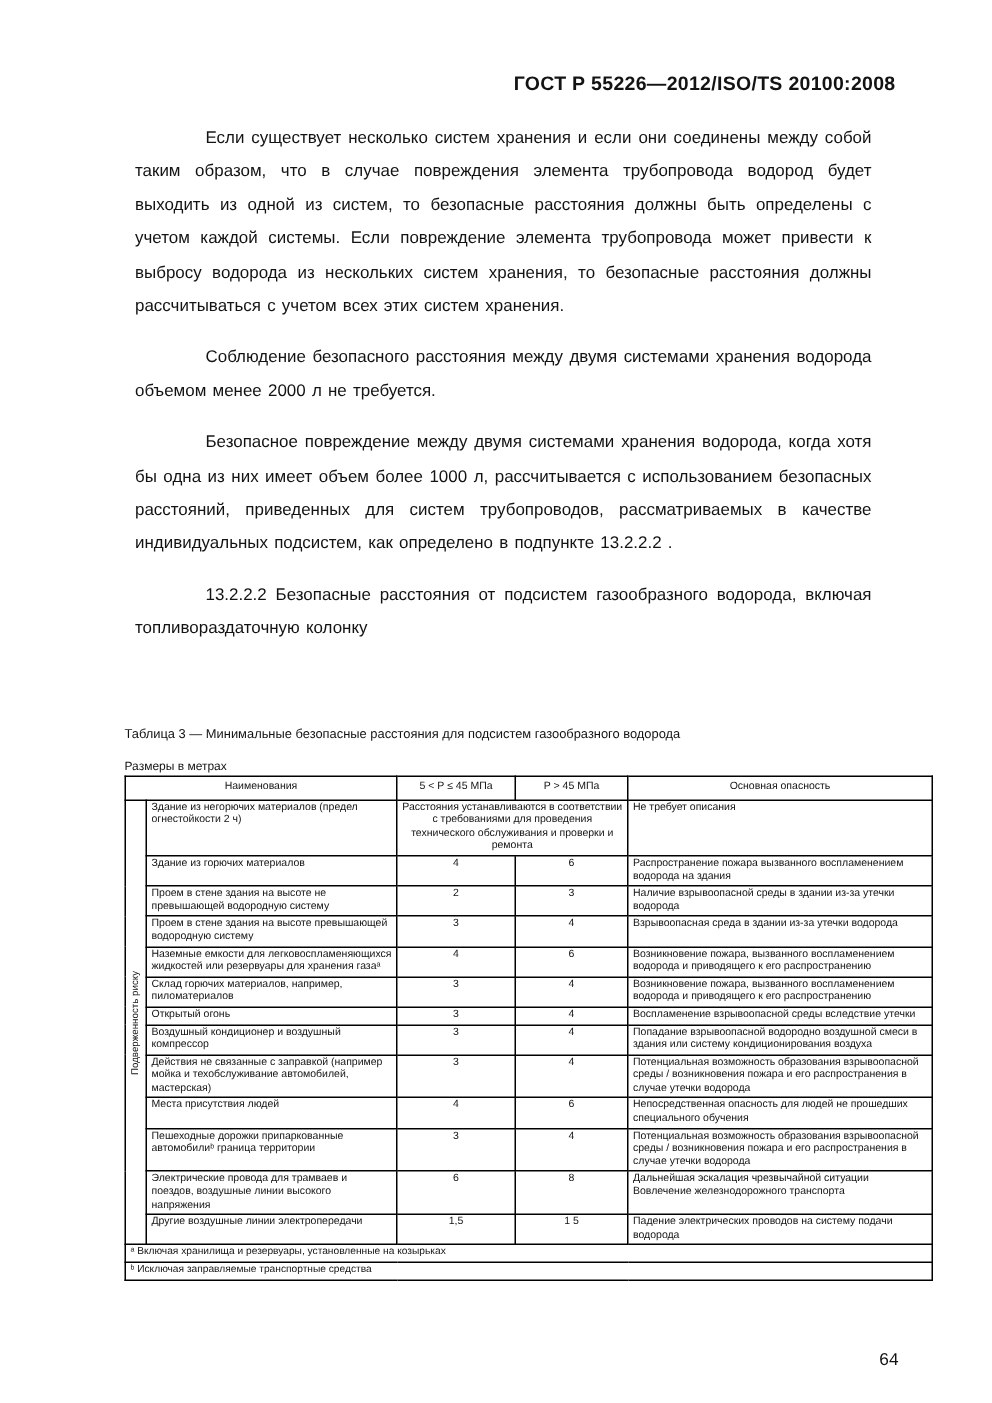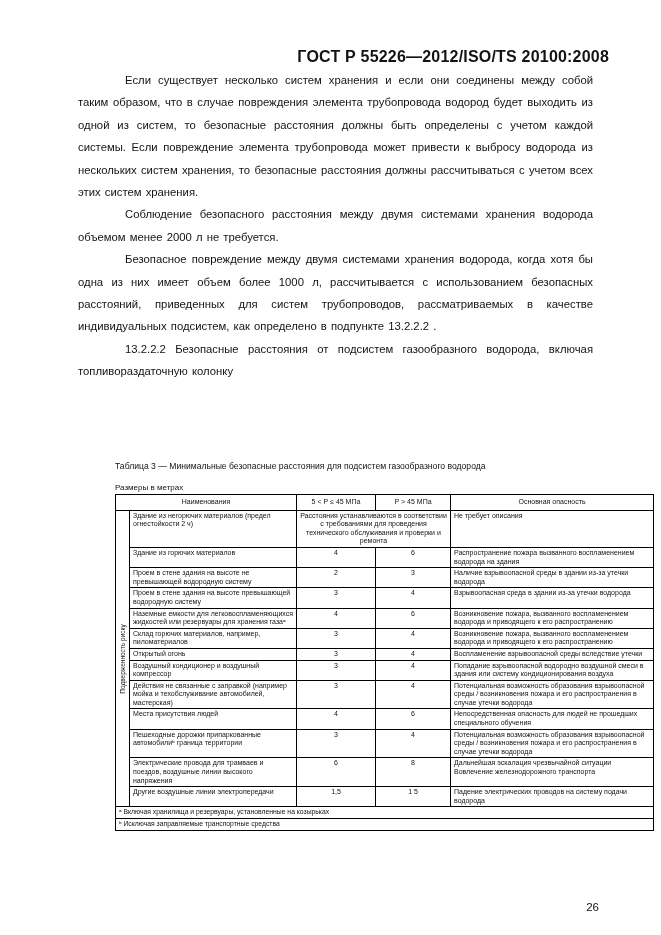--- a/index.html
+++ b/index.html
@@ -9,46 +9,45 @@
     height: 935px;
     background: #ffffff;
     color: #131313;
     font-family: "Liberation Sans", "DejaVu Sans", sans-serif;
     position: relative;
     overflow: hidden;
   }
   .doc-header {
     position: absolute;
     top: 48px;
-    right: 52px;
-    font-size: 16px;
+    right: 64px;
+    font-size: 13px;
     font-weight: bold;
     letter-spacing: 0.2px;
   }
   .content {
     position: absolute;
     top: 69px;
     left: 78px;
     width: 515px;
   }
   .content p {
-    margin: 0;
+    margin: 12px;
     font-size: 11.3px;
     line-height: 22.4px;
     text-align: justify;
     text-indent: 47px;
     word-spacing: 1px;
   }
   .content p.heading { font-weight: normal; }
   .table-block {
     position: absolute;
-    top: 461px;
+    top: 484px;
     left: 83px;
     width: 538px;
-    margin-left: 32px;
   }
   .table-caption { font-size: 8.6px; margin: 0 0 12px 0; }
   .units-note { font-size: 8px; text-align: left; margin: 0 0 2px 0; }
   table.distances {
     border-collapse: collapse;
     width: 100%;
     table-layout: fixed;
     font-size: 7px;
     line-height: 8.6px;
   }
@@ -203,13 +202,13 @@
       <tr>
         <td colspan="5">ᵃ   Включая хранилища и резервуары, установленные на козырьках</td>
       </tr>
       <tr>
         <td colspan="5">ᵇ   Исключая заправляемые транспортные средства</td>
       </tr>
     </tfoot>
   </table>
 </div>
 
-<div class="page-number">26</div>
+<div class="page-number">64</div>
 
 </body></html>

